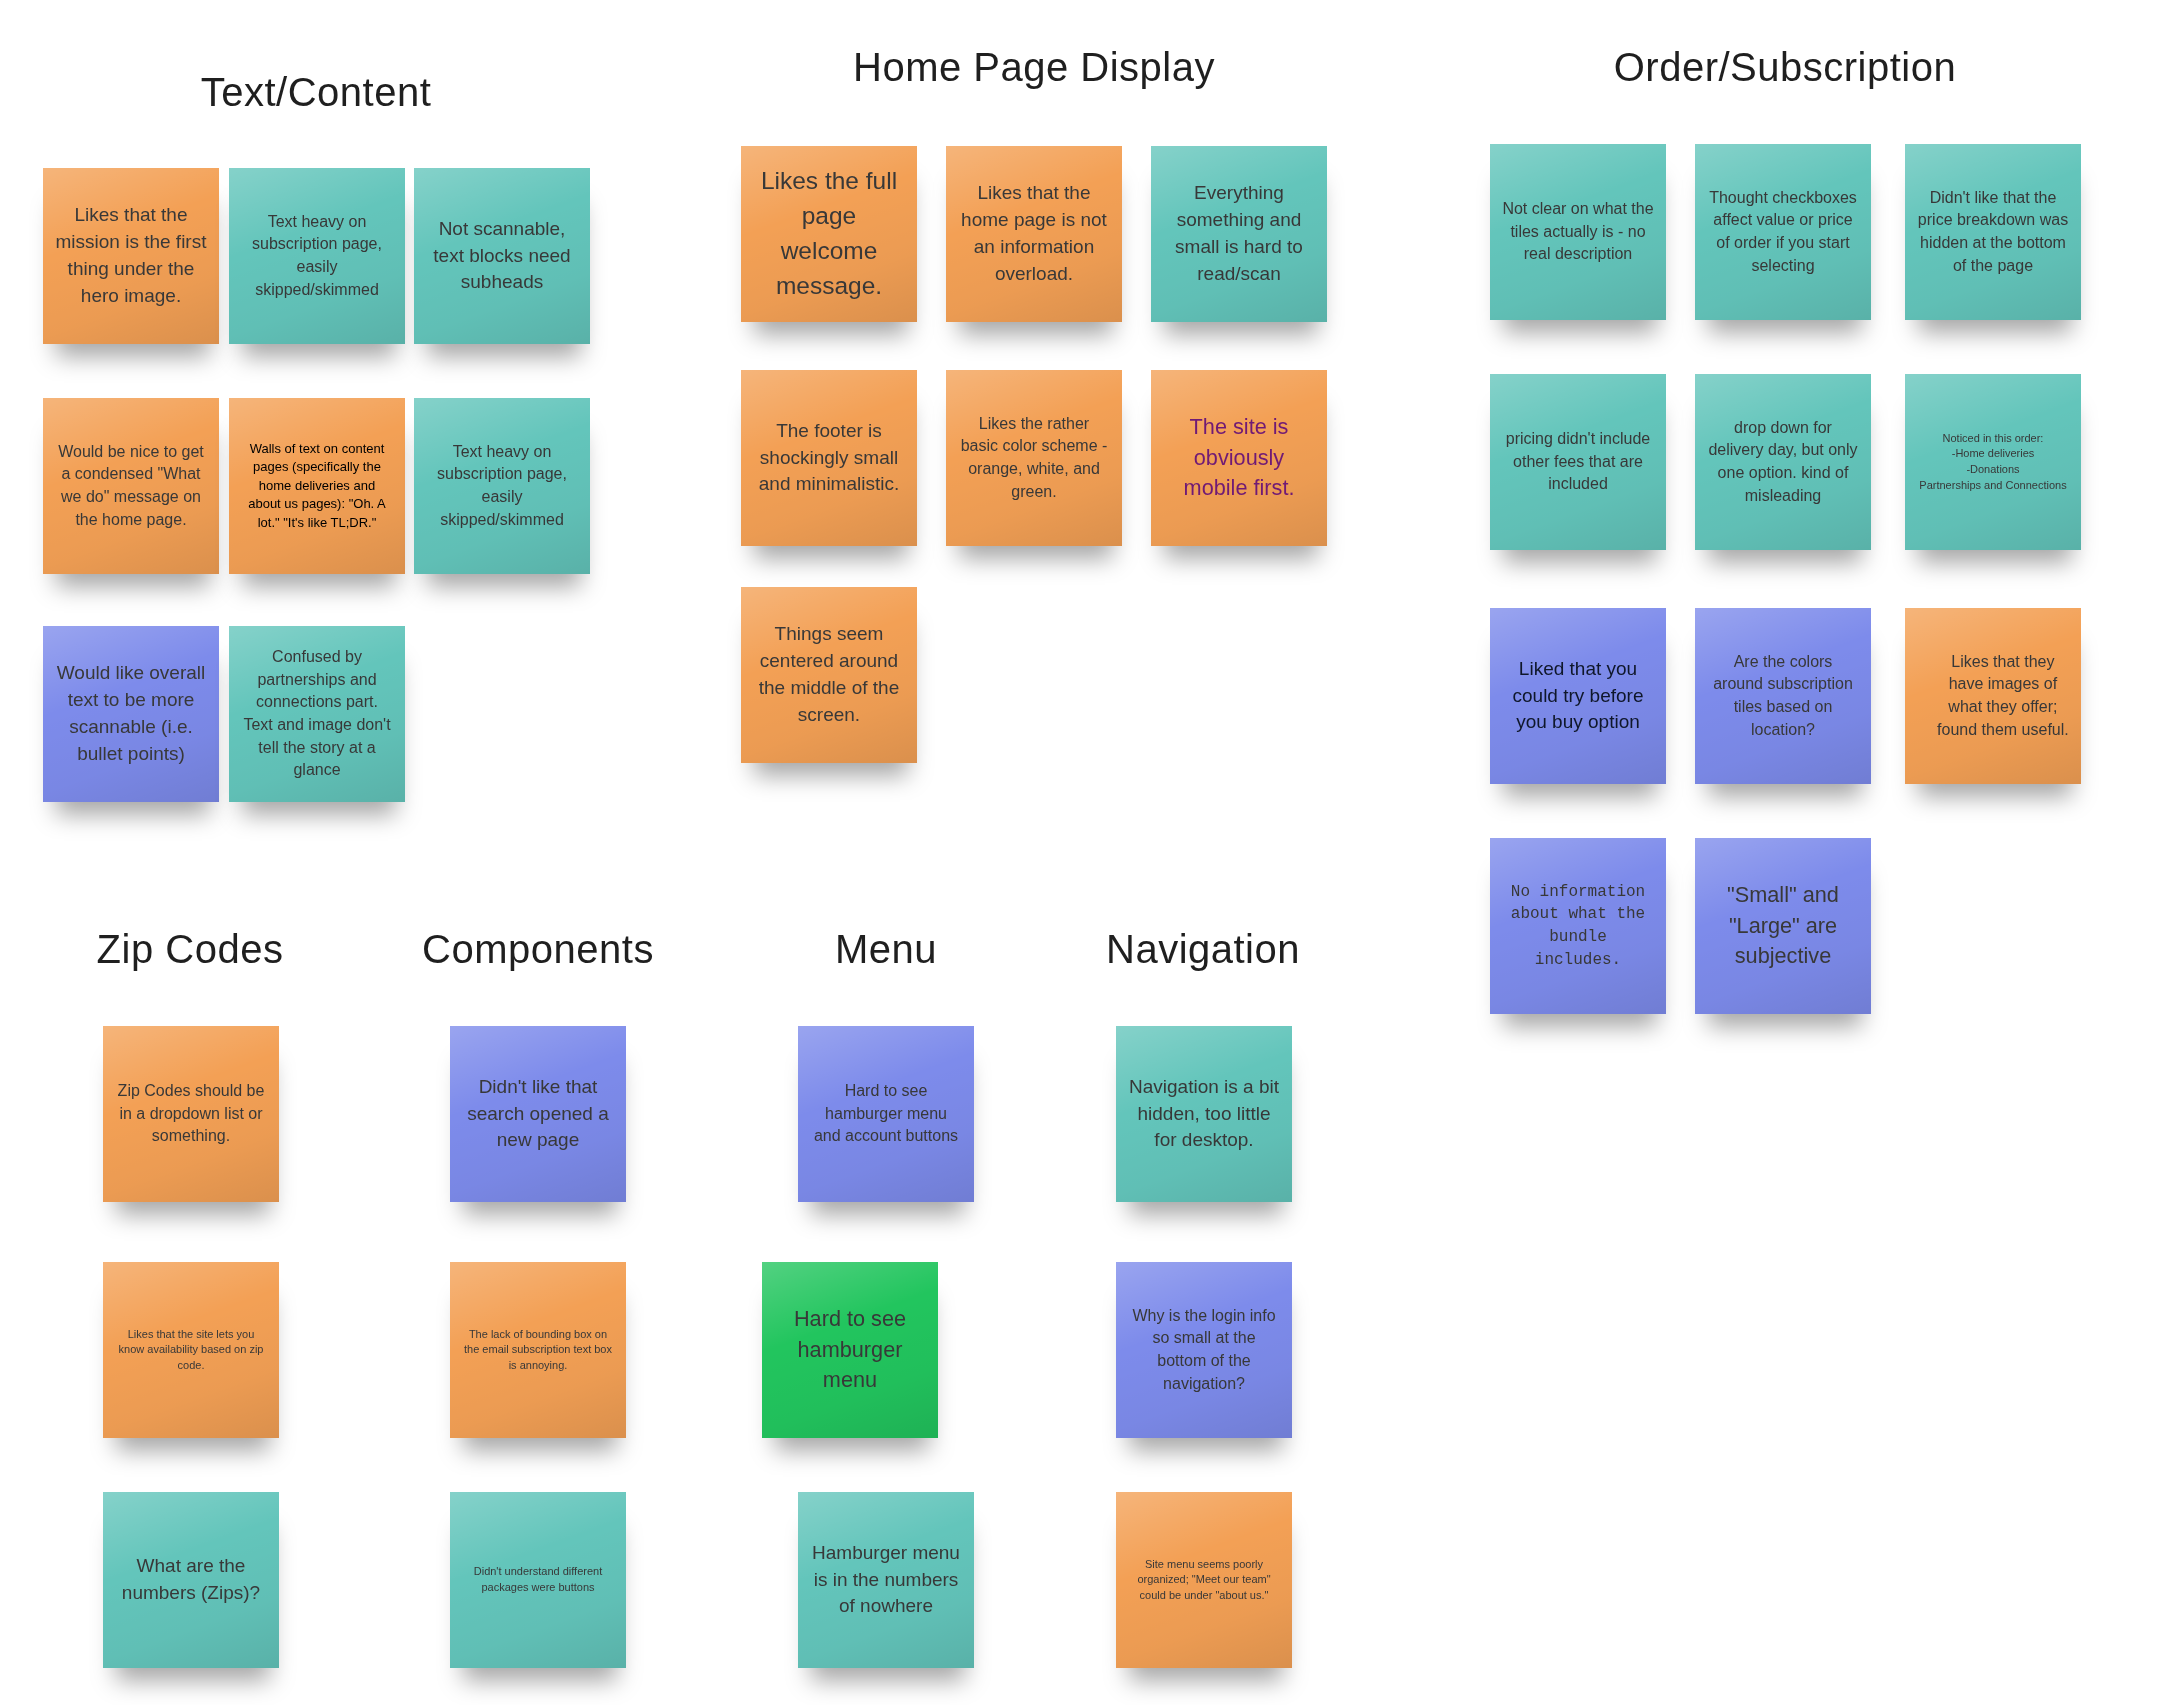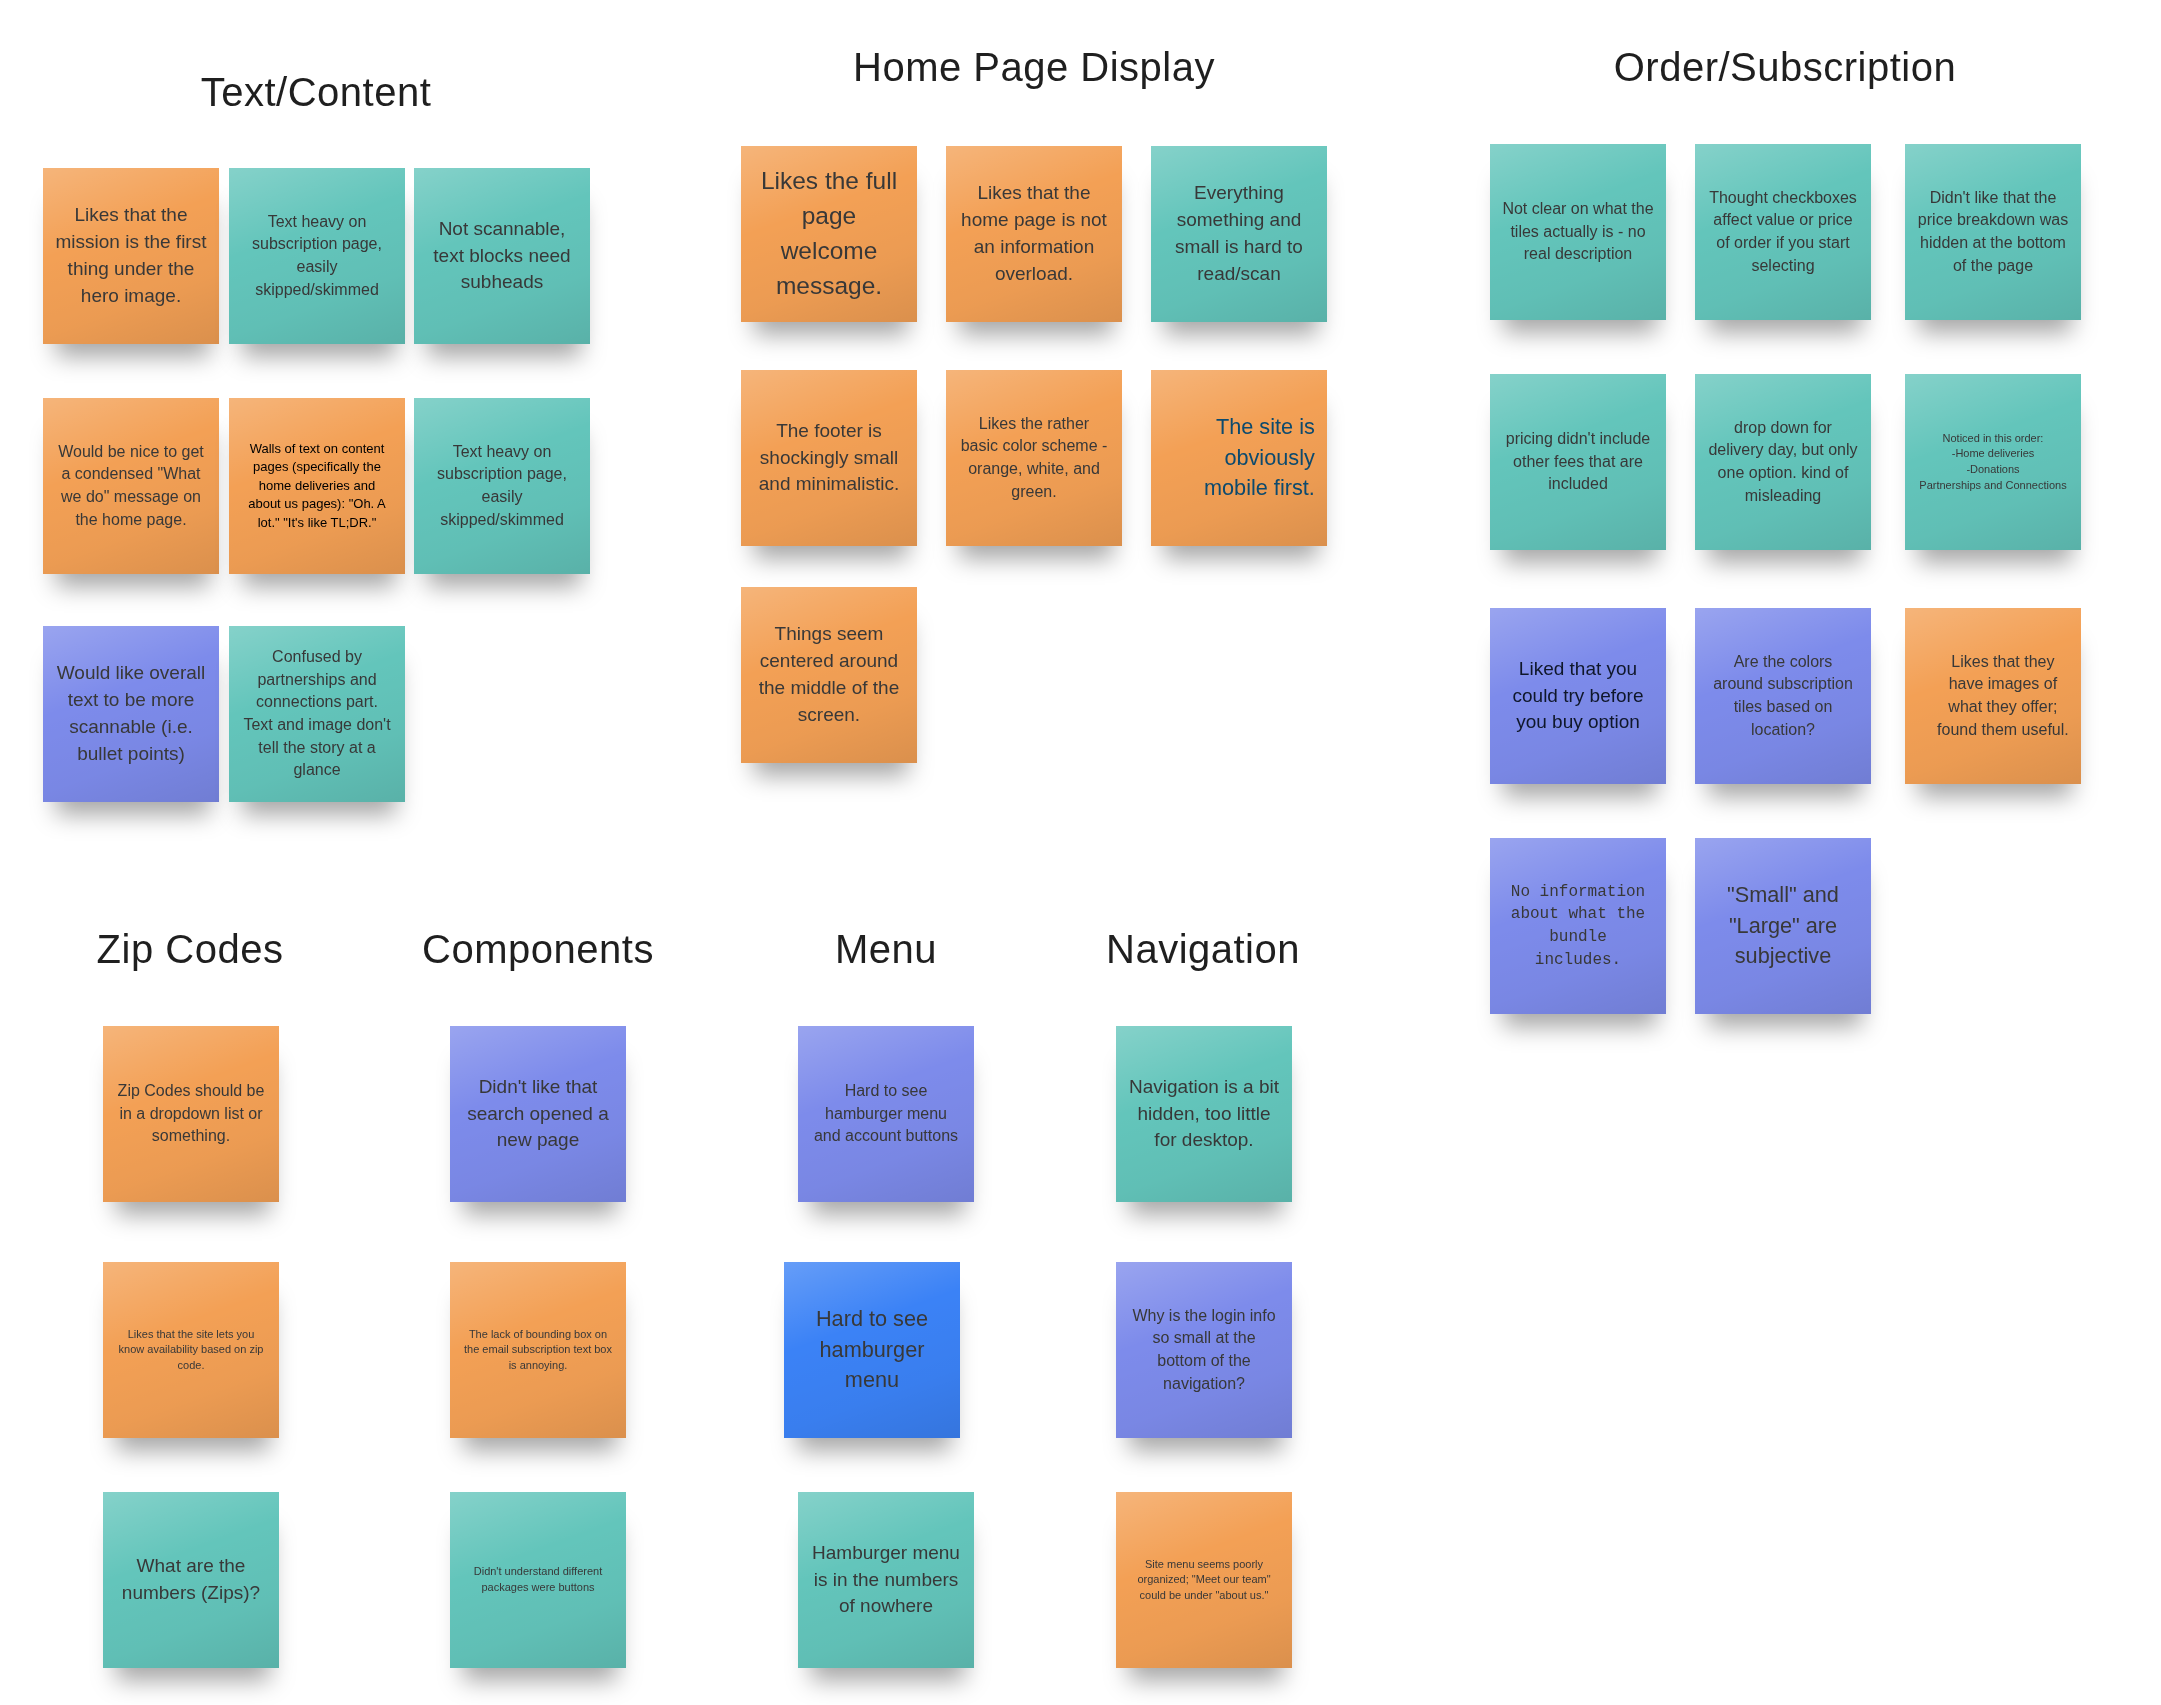--- a/index.html
+++ b/index.html
@@ -93,21 +93,21 @@
       </div>
       <div class="note fs-l" style="left: 1151px; top: 146px; background: rgb(99, 197, 187); color: rgb(56, 56, 56);">
         <span class="note-text">Everything something and small is hard to read/scan</span>
       </div>
       <div class="note fs-l" style="left: 741px; top: 370px; background: rgb(243, 160, 85); color: rgb(56, 56, 56);">
         <span class="note-text">The footer is shockingly small and minimalistic.</span>
       </div>
       <div class="note fs-m" style="left: 946px; top: 370px; background: rgb(243, 160, 85); color: rgb(56, 56, 56);">
         <span class="note-text">Likes the rather basic color scheme - orange, white, and green.</span>
       </div>
-      <div class="note fs-xl" style="left: 1151px; top: 370px; background: rgb(243, 160, 85); color: #0c4a6e; text-align: right;">
+      <div class="note fs-xl" style="left: 1151px; top: 370px; background: rgb(243, 160, 85); color: #701a75;">
         <span class="note-text">The site is obviously mobile first.</span>
       </div>
       <div class="note fs-l" style="left: 741px; top: 587px; background: rgb(243, 160, 85); color: rgb(56, 56, 56);">
         <span class="note-text">Things seem centered around the middle of the screen.</span>
       </div>
     </div>
     <div>
       <div class="section-title" style="left: 1785px; top: 45px; color: rgb(31, 31, 31);">Order/Subscription</div>
       <div class="note fs-m" style="left: 1490px; top: 144px; background: rgb(99, 197, 187); color: rgb(56, 56, 56);">
         <span class="note-text">Not clear on what the tiles actually is - no real description</span>
@@ -168,21 +168,21 @@
       </div>
       <div class="note fs-s" style="left: 450px; top: 1492px; background: rgb(99, 197, 187); color: rgb(56, 56, 56);">
         <span class="note-text">Didn't understand different packages were buttons</span>
       </div>
     </div>
     <div>
       <div class="section-title" style="left: 886px; top: 927px; color: rgb(31, 31, 31);">Menu</div>
       <div class="note fs-m" style="left: 798px; top: 1026px; background: rgb(125, 139, 235); color: rgb(56, 56, 56);">
         <span class="note-text">Hard to see hamburger menu and account buttons</span>
       </div>
-      <div class="note fs-xl" style="left: 784px; top: 1262px; background: #3b82f6; color: rgb(56, 56, 56);">
+      <div class="note fs-xl" style="left: 762px; top: 1262px; background: #22c55e; color: rgb(56, 56, 56);">
         <span class="note-text">Hard to see hamburger menu</span>
       </div>
       <div class="note fs-l" style="left: 798px; top: 1492px; background: rgb(99, 197, 187); color: rgb(56, 56, 56);">
         <span class="note-text">Hamburger menu is in the numbers of nowhere</span>
       </div>
     </div>
     <div>
       <div class="section-title" style="left: 1203px; top: 927px; color: rgb(31, 31, 31);">Navigation</div>
       <div class="note fs-l" style="left: 1116px; top: 1026px; background: rgb(99, 197, 187); color: rgb(56, 56, 56);">
         <span class="note-text">Navigation is a bit hidden, too little for desktop.</span>

